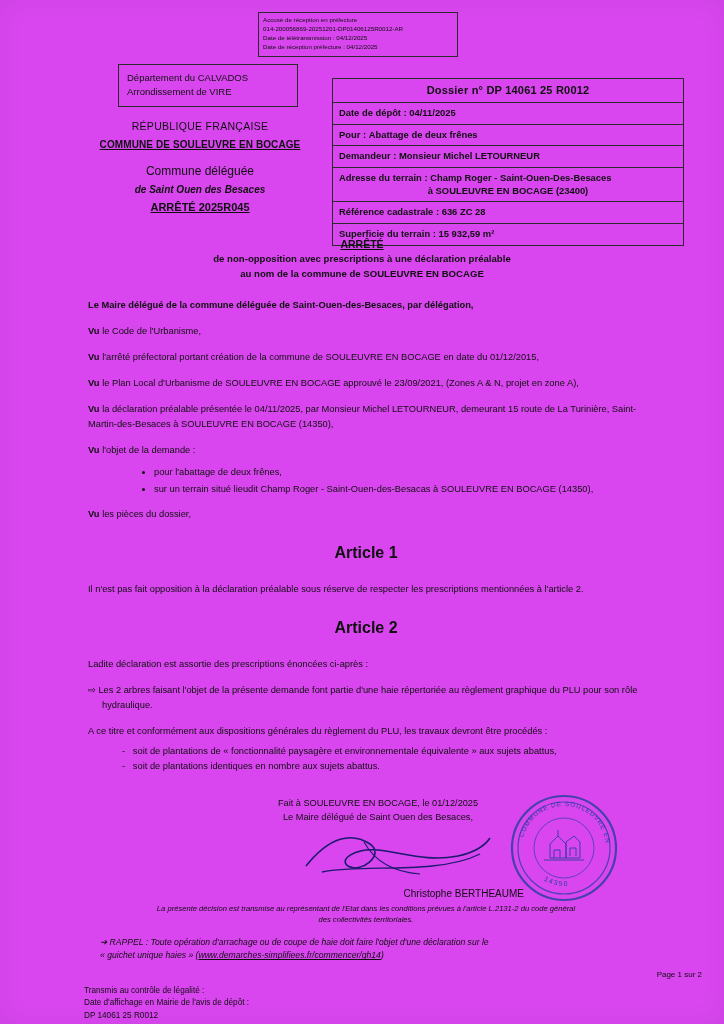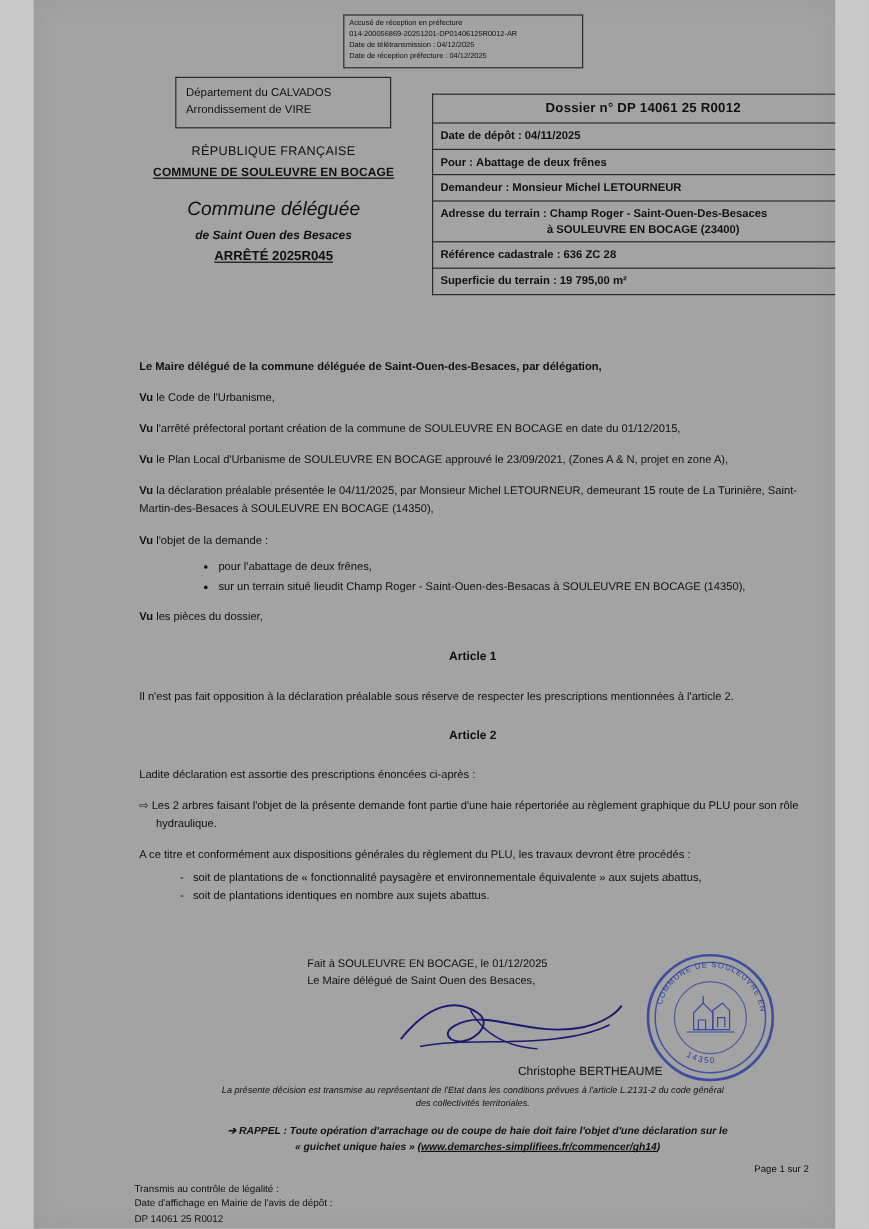--- a/index.html
+++ b/index.html
@@ -2,23 +2,23 @@
 <html><head>
 <meta charset="utf-8">
 <style>
   html, body {
     margin: 0;
     padding: 0;
     background: #c9c9c9;
   }
   .page {
     position: relative;
-    width: 668px;
+    width: 724px;
     height: 1024px;
-    background: #a3a3a3;
+    background: #d946ef;
     margin: 0 auto;
     overflow: hidden;
     font-family: "Liberation Sans", sans-serif;
     color: #101010;
     box-sizing: border-box;
   }
   
   .page:before {
     content: "";
     position: absolute;
@@ -79,21 +79,21 @@
     position: absolute;
     left: 80px;
     top: 118px;
     width: 240px;
     text-align: center;
     font-size: 10.5px;
     line-height: 1.7;
   }
   .rf-title { font-weight: normal; letter-spacing: 0.3px; }
   .commune { font-weight: bold; text-decoration: underline; letter-spacing: 0.1px; font-size: 10px;}
-  .cd { font-style: italic; font-size: 16px; margin-top: 8px; }
+  .cd { font-size: 12px; margin-top: 8px; }
   .cd2 { font-style: italic; font-weight: bold; font-size: 10px; }
   .arrete-num { font-weight: bold; text-decoration: underline; font-size: 11px; }
 
   .title-block {
     position: absolute;
     left: 0;
     top: 236px;
     width: 724px;
     text-align: center;
     font-size: 9.6px;
@@ -123,36 +123,37 @@
   .arrete-word {
     text-align: center;
     font-weight: bold;
     text-decoration: underline;
     font-size: 10.5px;
     margin: 16px 0 22px 0;
   }
   .art-h {
     text-align: center;
     font-weight: bold;
-    font-size: 10px;
+    font-size: 16px;
     margin: 18px 0 16px 0;
   }
   .dash-list {
     margin: 0 0 0 0;
     padding-left: 34px;
     list-style: none;
   }
   .dash-list li { text-indent: -12px; padding-left: 12px; }
   .arrow-li { padding-left: 14px; text-indent: -14px; }
 
   .sign-block {
     position: absolute;
     left: 228px;
     top: 796px;
     width: 300px;
+    text-align: center;
     font-size: 9.2px;
     line-height: 1.55;
   }
   .sign-name {
     position: absolute;
     left: 224px;
     top: 888px;
     width: 300px;
     text-align: right;
     font-size: 10px;
@@ -166,24 +167,24 @@
     font-style: italic;
     font-size: 7.6px;
     line-height: 1.5;
   }
   .rappel {
     position: absolute;
     left: 100px;
     top: 936px;
     width: 540px;
     font-style: italic;
-    font-weight: bold;
+    font-weight: normal;
     font-size: 8.6px;
     line-height: 1.55;
-    text-align: center;
+    text-align: left;
   }
   .rappel .lnk { text-decoration: underline; }
 
   .footer {
     position: absolute;
     left: 84px;
     top: 985px;
     font-size: 8.2px;
     line-height: 1.5;
   }
@@ -260,34 +261,39 @@
     </tr>
     <tr>
       <td>
         <span class="b">Référence cadastrale :</span>
         <span class="b">636 ZC 28</span>
       </td>
     </tr>
     <tr>
       <td>
         <span class="b">Superficie du terrain :</span>
-        <span class="b">19 795,00 m²</span>
+        <span class="b">15 932,59 m²</span>
       </td>
     </tr>
   </tbody>
     </table>
 
   <div class="rf-block">
     <div class="rf-title">RÉPUBLIQUE FRANÇAISE</div>
     <div class="commune">COMMUNE DE SOULEUVRE EN BOCAGE</div>
     <div class="cd">Commune déléguée</div>
     <div class="cd2">de Saint Ouen des Besaces</div>
     <div class="arrete-num">ARRÊTÉ 2025R045</div>
   </div>
 
+  <div class="title-block">
+    <div class="t1">ARRÊTÉ</div>
+    <div class="t2">de non-opposition avec prescriptions à une déclaration préalable</div>
+    <div class="t2">au nom de la commune de SOULEUVRE EN BOCAGE</div>
+  </div>
 
   <div class="body">
     <p class="lead">Le Maire délégué de la commune déléguée de Saint-Ouen-des-Besaces, par délégation,</p>
 
     <p><span class="vu">Vu</span><span> le Code de l'Urbanisme,</span></p>
 
     <p><span class="vu">Vu</span><span> l'arrêté préfectoral portant création de la commune de SOULEUVRE EN BOCAGE en date du 01/12/2015,</span></p>
 
     <p><span class="vu">Vu</span><span> le Plan Local d'Urbanisme de SOULEUVRE EN BOCAGE approuvé le 23/09/2021, (Zones A &amp; N, projet en zone A),</span></p>
 

